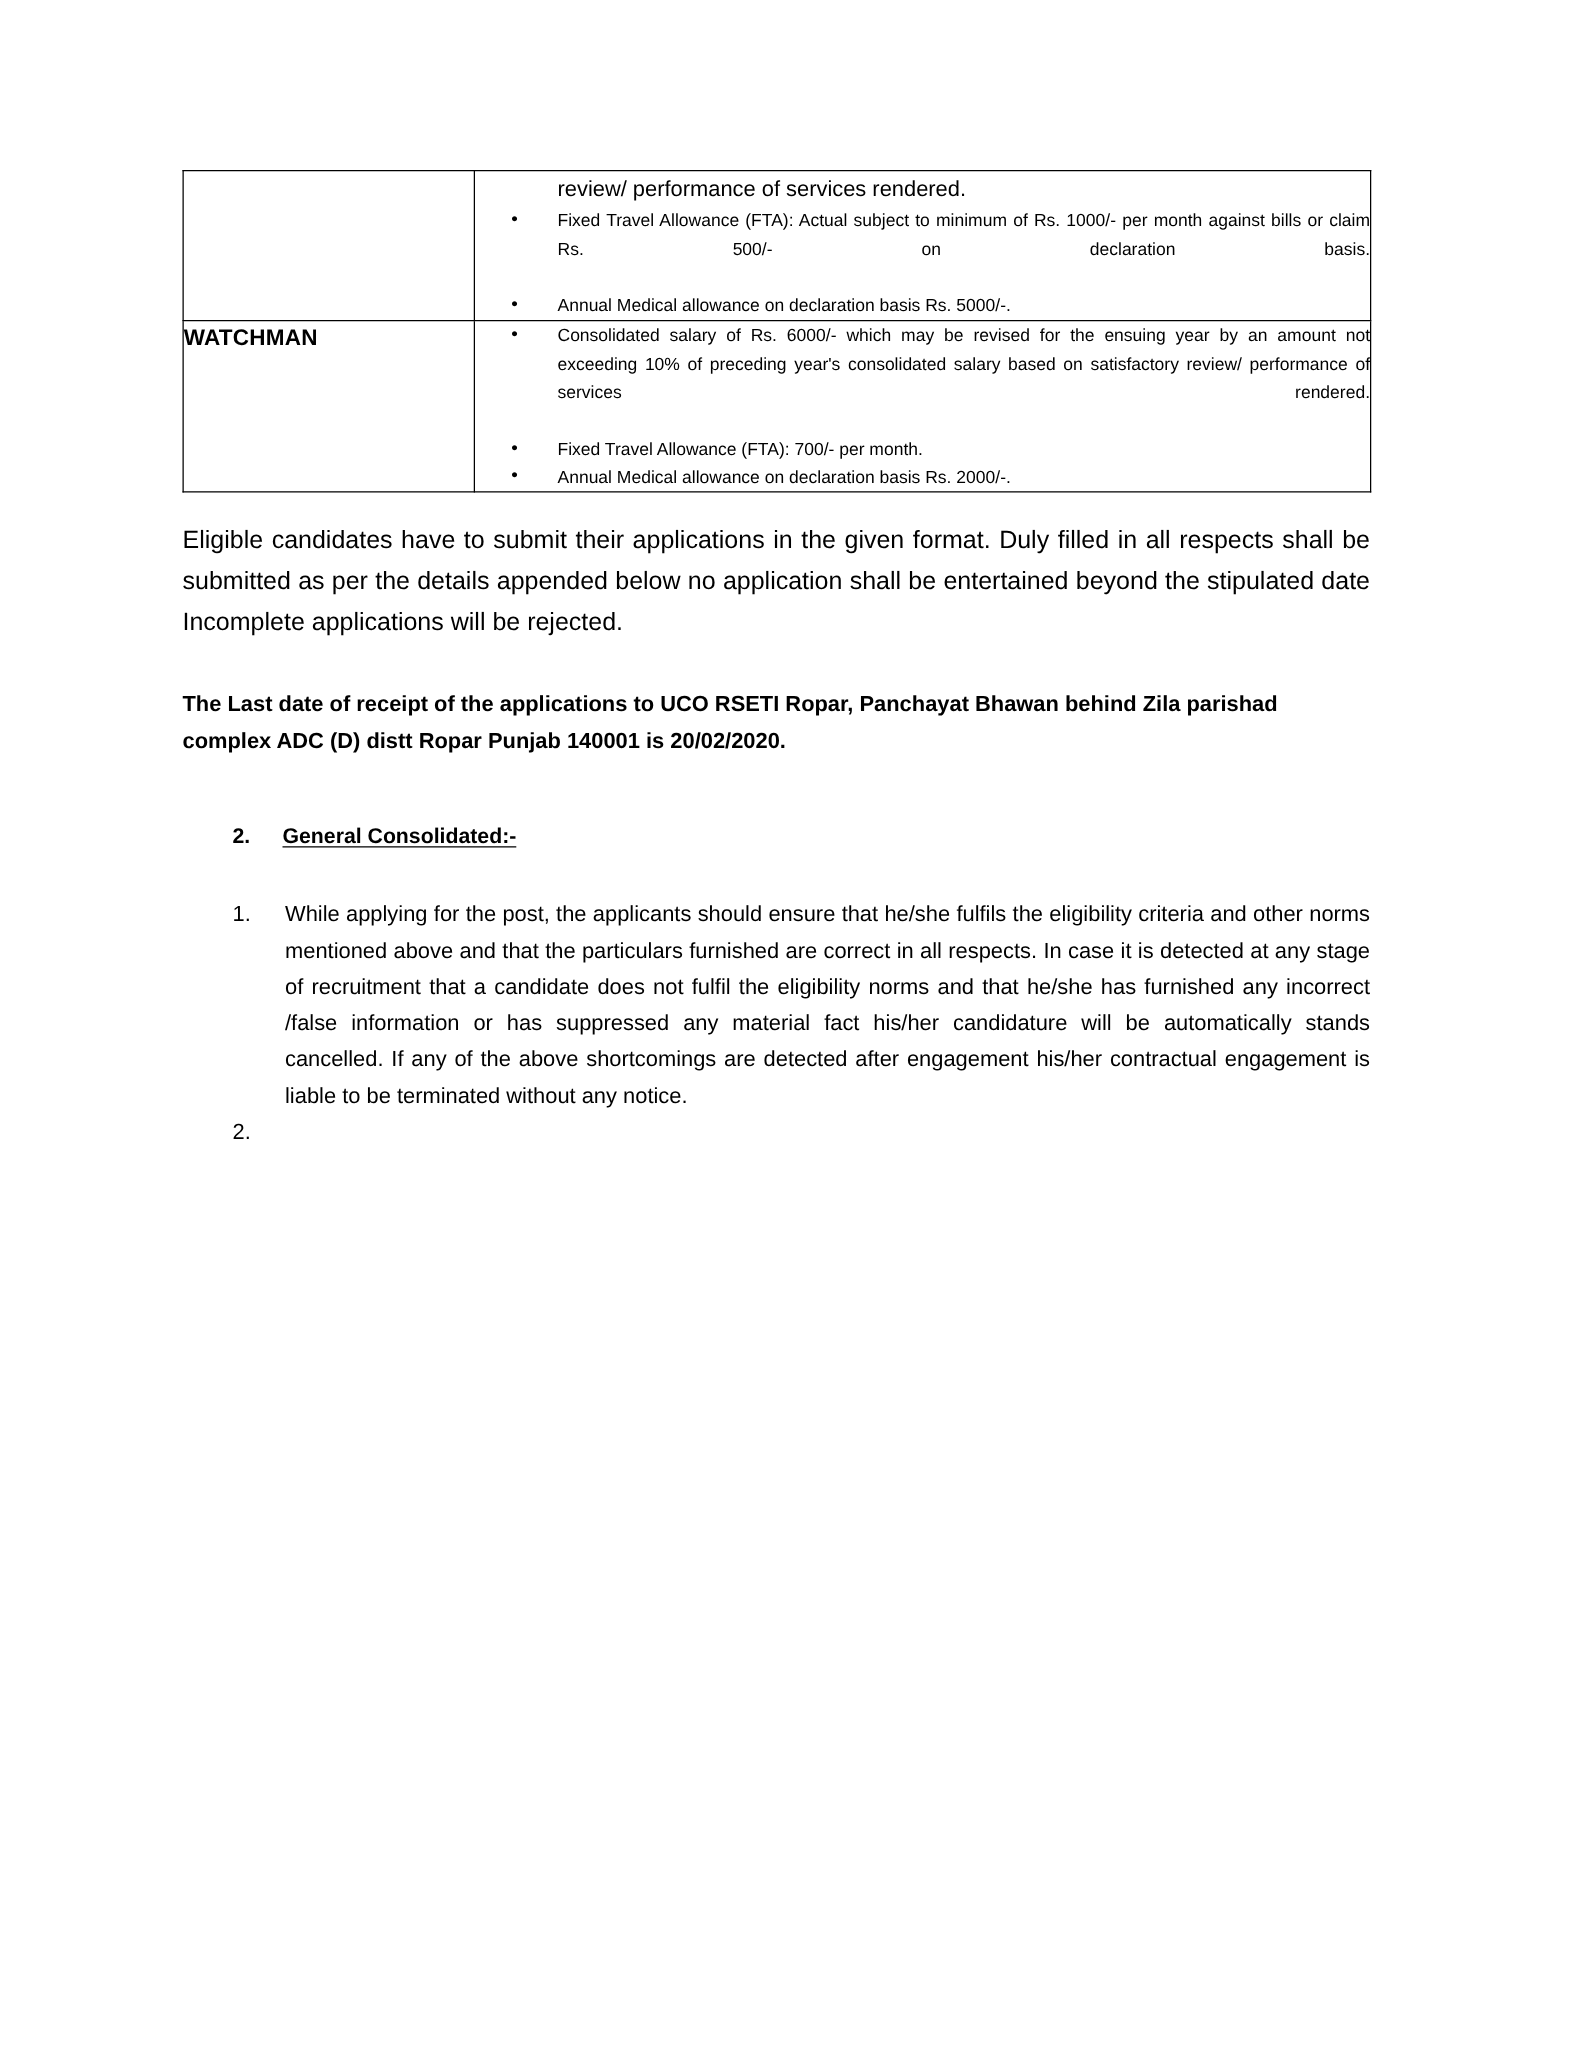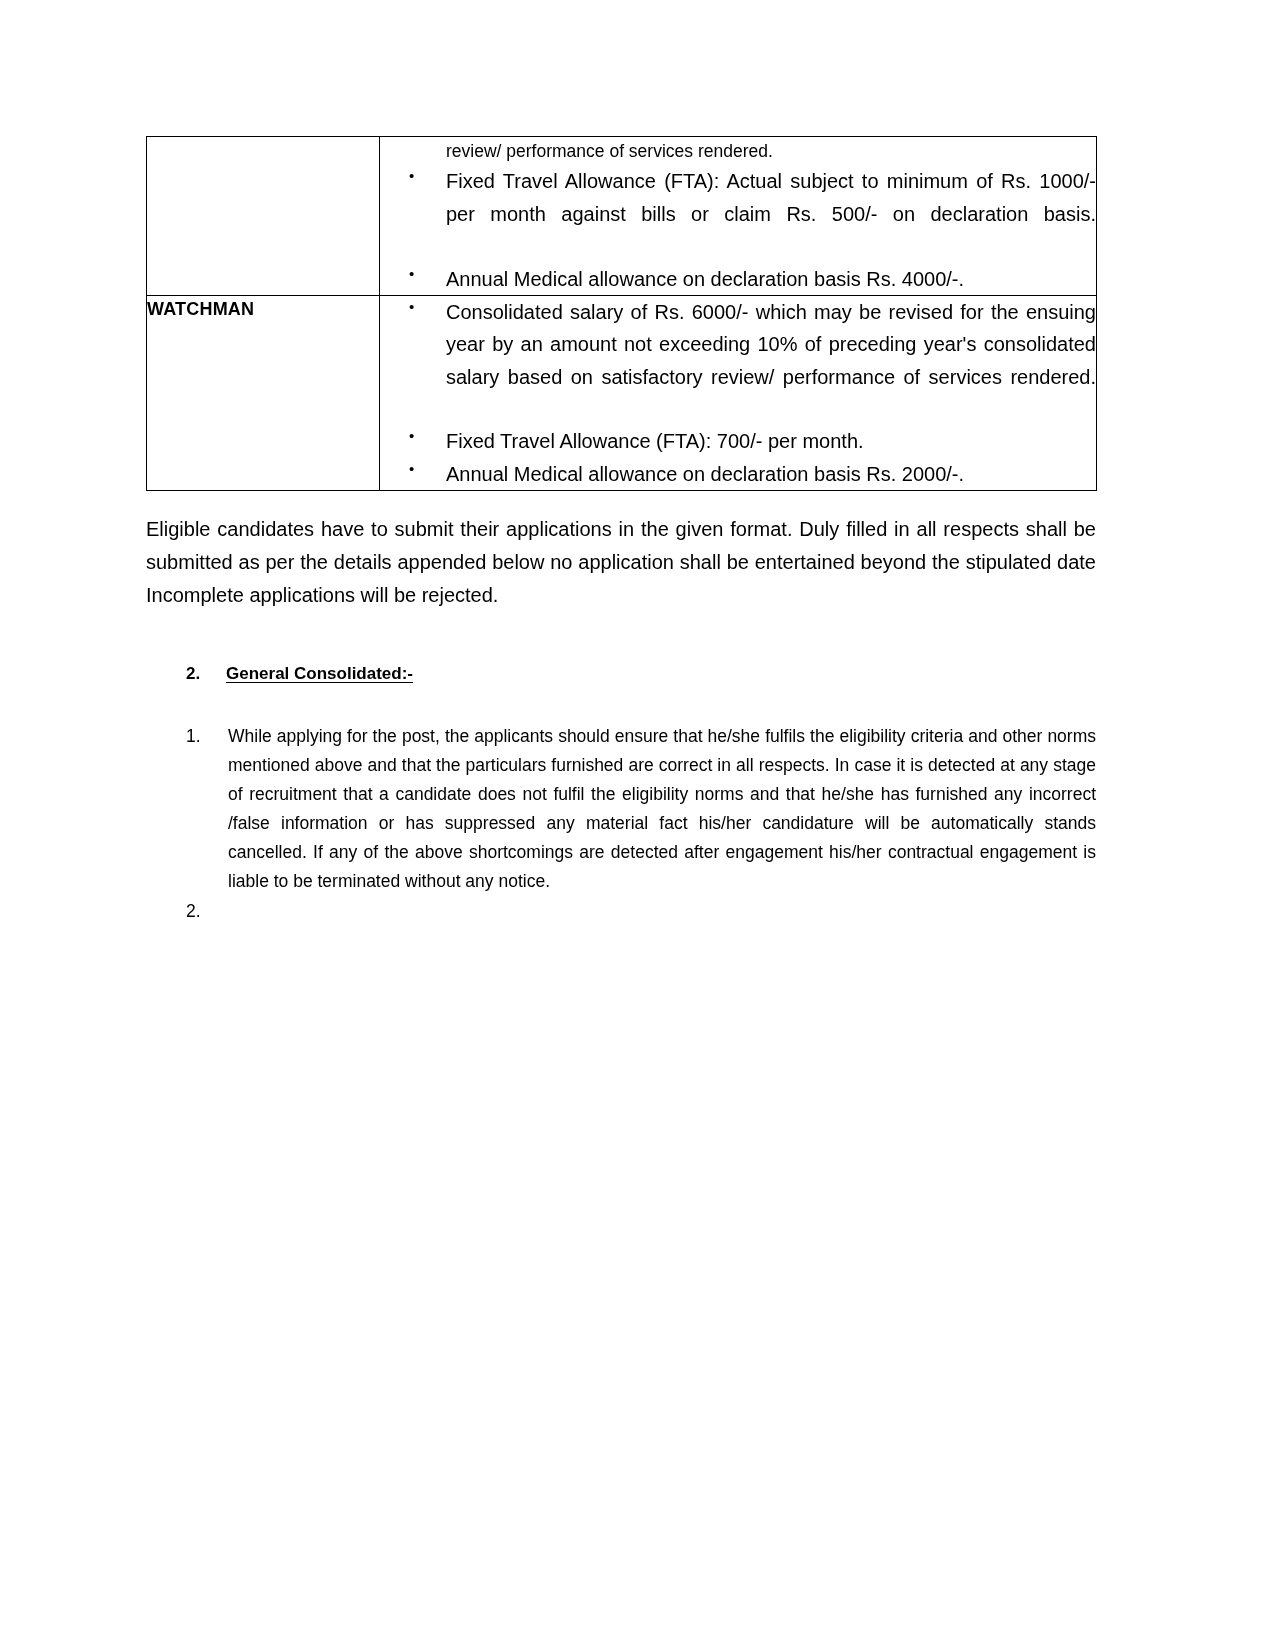--- a/index.html
+++ b/index.html
@@ -62,21 +62,21 @@
     margin: 0 0 0 0;
     text-align: left;
   }
   ul.bullets {
     list-style: none;
     margin: 0;
     padding: 0;
   }
   ul.bullets li {
     position: relative;
-    font-size: 20px;
+    font-size: 14px;
     line-height: 1.62;
     padding-left: 66px;
     margin: 0;
   }
   ul.bullets li::before {
     content: "\2022";
     position: absolute;
     left: 29px;
     top: -1px;
     font-size: 15px;
@@ -150,41 +150,42 @@
     <table class="pay-table">
       <tbody>
         <tr>
           <td class="post-col">
             <div class="post-name"></div>
           </td>
           <td class="detail-col">
             <div class="lead-line">review/ performance of services rendered.</div>
             <ul class="bullets">
               <li class="justify">Fixed Travel Allowance (FTA): Actual subject to minimum of Rs. 1000/- per month against bills or claim Rs. 500/- on declaration basis.</li>
-              <li>Annual Medical allowance on declaration basis Rs. 4000/-.</li>
+              <li>Annual Medical allowance on declaration basis Rs. 5000/-.</li>
             </ul>
           </td>
         </tr>
         <tr>
           <td class="post-col">
             <div class="post-name">WATCHMAN</div>
           </td>
           <td class="detail-col">
             <ul class="bullets">
               <li class="justify">Consolidated salary of Rs. 6000/- which may be revised for the ensuing year by an amount not exceeding 10% of preceding year's consolidated   salary based on satisfactory review/ performance of services rendered.</li>
               <li>Fixed Travel Allowance (FTA): 700/- per month.</li>
               <li>Annual Medical allowance on declaration basis Rs. 2000/-.</li>
             </ul>
           </td>
         </tr>
       </tbody>
     </table>
 
     <p class="body-par">Eligible candidates have to submit their applications in the given format.  Duly filled in all respects shall be submitted as per the details appended below no application shall be entertained beyond the stipulated date Incomplete applications will be rejected.</p>
 
+    <p class="bold-par">The Last date of receipt of the applications to UCO RSETI Ropar, Panchayat Bhawan behind Zila parishad complex ADC (D) distt Ropar Punjab 140001 is 20/02/2020.</p>
 
     <div class="section-head">
       <span class="num">2.</span>
       <span class="label">General Consolidated:-</span>
     </div>
 
     <ol class="instructions">
       <li>
         <span class="marker">1.</span>
         <span>While applying for the post, the applicants should ensure that he/she fulfils the eligibility criteria and other norms mentioned above and that the particulars furnished are correct in all respects. In case it is detected at any stage of recruitment that a candidate does not fulfil the eligibility norms and that he/she has furnished any incorrect /false information or has suppressed any material fact his/her candidature will be automatically stands cancelled. If any of the above shortcomings are detected after engagement his/her contractual engagement is liable to be terminated without any notice.</span>

